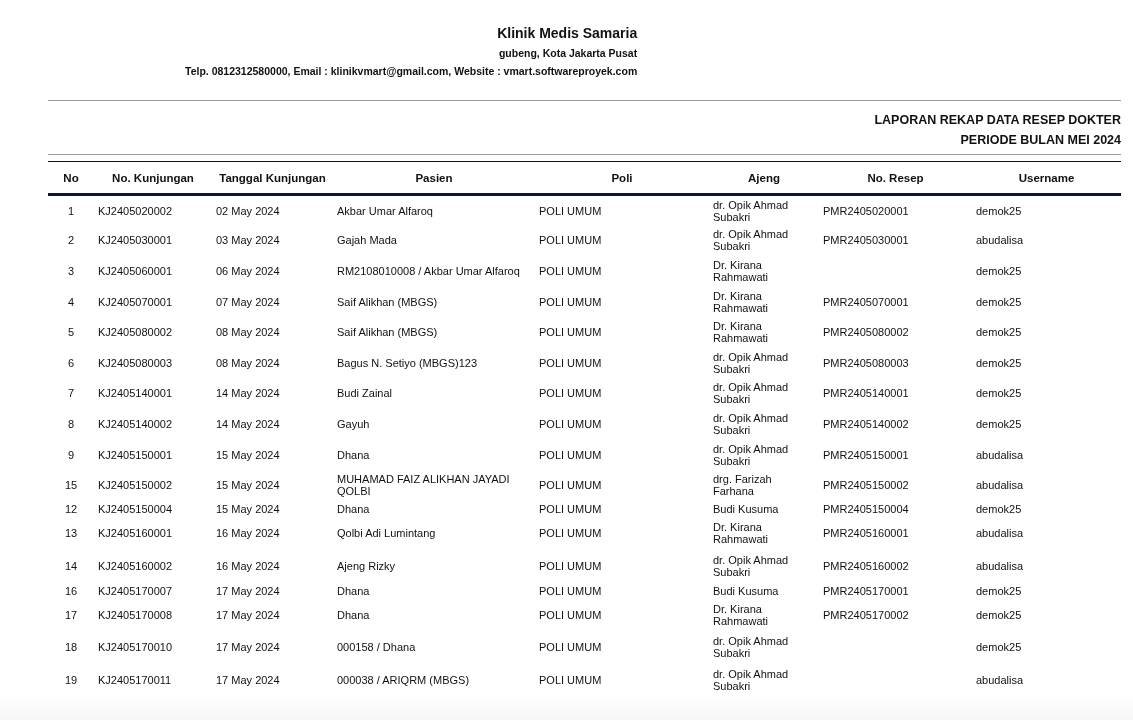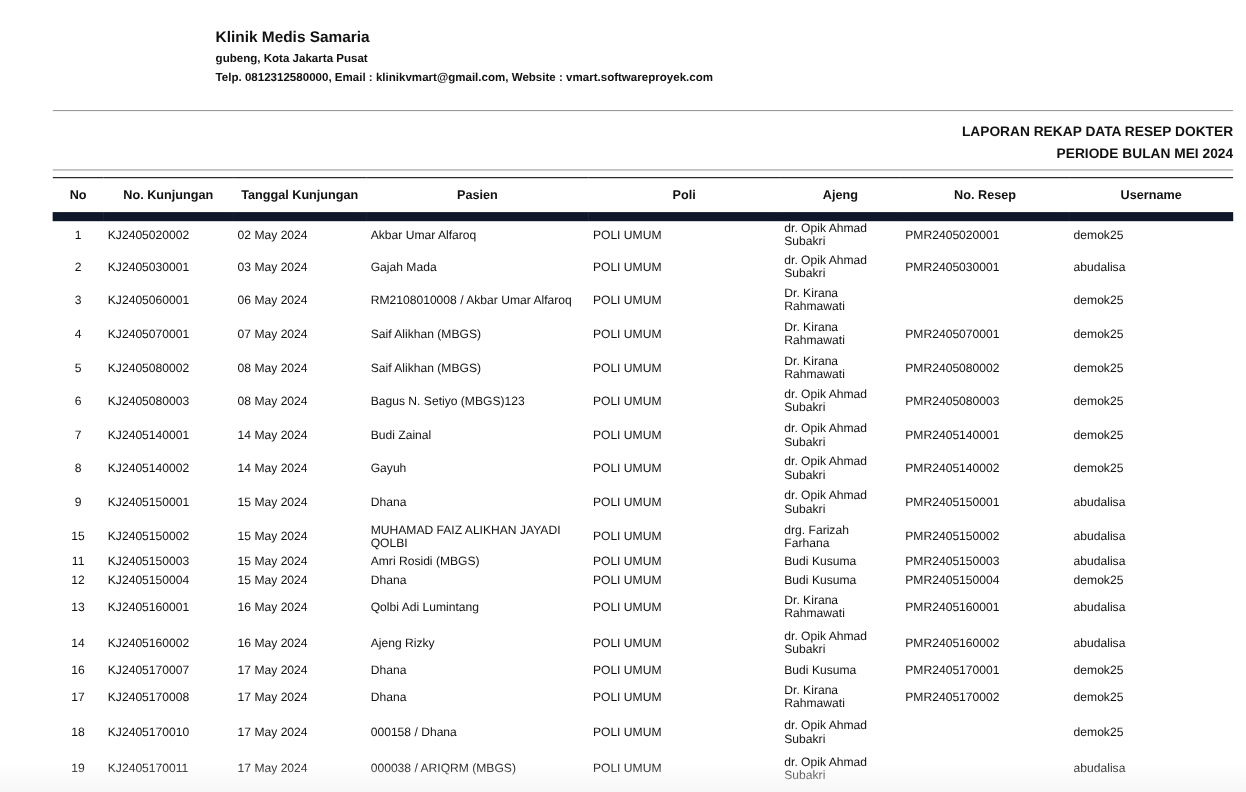--- a/index.html
+++ b/index.html
@@ -1,33 +1,33 @@
 <!DOCTYPE html>
 <html><head>
   <meta charset="utf-8">
   <style>
     html, body { margin: 0; padding: 0; background: #ffffff; }
     body {
       width: 1133px; height: 720px; overflow: hidden; position: relative;
       font-family: "Liberation Sans", sans-serif; color: #111;
     }
-    .kop { position: absolute; left: 196px; top: 24px; }
+    .kop { position: absolute; left: 185px; top: 24px; text-align: right; }
     .kop .name { font-size: 14px; font-weight: bold; margin: 0 0 3px 0; line-height: 18px; }
     .kop .line { font-size: 10.5px; font-weight: bold; line-height: 17.5px; }
     .hr1 { position: absolute; left: 48px; right: 12px; top: 100px; border-top: 1px solid #9a9a9a; }
     .titles { position: absolute; left: 48px; right: 12px; top: 110px; text-align: right; }
     .titles div { font-size: 12.5px; font-weight: bold; line-height: 20px; }
     .hr2 { position: absolute; left: 48px; right: 12px; top: 154px; border-top: 1px solid #9a9a9a; }
     table.report {
       position: absolute; left: 48px; top: 161px; width: 1073px;
       border-collapse: collapse; table-layout: fixed; font-size: 11px;
     }
     table.report thead th {
       font-weight: bold; font-size: 11.5px; height: 31px; padding: 0 4px;
-      border-top: 1.5px solid #111; border-bottom: 8px solid #0f172a;
+      border-top: 1.5px solid #111; border-bottom: 3px solid #0f172a;
     }
     table.report td { padding: 0 4px; vertical-align: middle; line-height: 12px; }
     table.report tbody tr { height: 30.6px; }
     table.report tbody tr.compact { height: 16.5px; }
     table.report tbody tr.tall { height: 33px; }
     .c-no { text-align: center; }
     .c-center { text-align: center; }
     .fade {
       position: absolute; left: 0; right: 0; bottom: 0; height: 26px;
       background: linear-gradient(to bottom, rgba(255,255,255,0), rgba(245,245,245,0.85));
@@ -170,30 +170,20 @@
         <td class="c-no">15</td>
         <td>KJ2405150002</td>
         <td>15 May 2024</td>
         <td>MUHAMAD FAIZ ALIKHAN JAYADI QOLBI</td>
         <td>POLI UMUM</td>
         <td>drg. Farizah Farhana</td>
         <td>PMR2405150002</td>
         <td>abudalisa</td>
       </tr>
       <tr class="compact">
-        <td class="c-no">11</td>
-        <td>KJ2405150003</td>
-        <td>15 May 2024</td>
-        <td>Amri Rosidi (MBGS)</td>
-        <td>POLI UMUM</td>
-        <td>Budi Kusuma</td>
-        <td>PMR2405150003</td>
-        <td>abudalisa</td>
-      </tr>
-      <tr class="compact">
         <td class="c-no">12</td>
         <td>KJ2405150004</td>
         <td>15 May 2024</td>
         <td>Dhana</td>
         <td>POLI UMUM</td>
         <td>Budi Kusuma</td>
         <td>PMR2405150004</td>
         <td>demok25</td>
       </tr>
       <tr class="tall">

